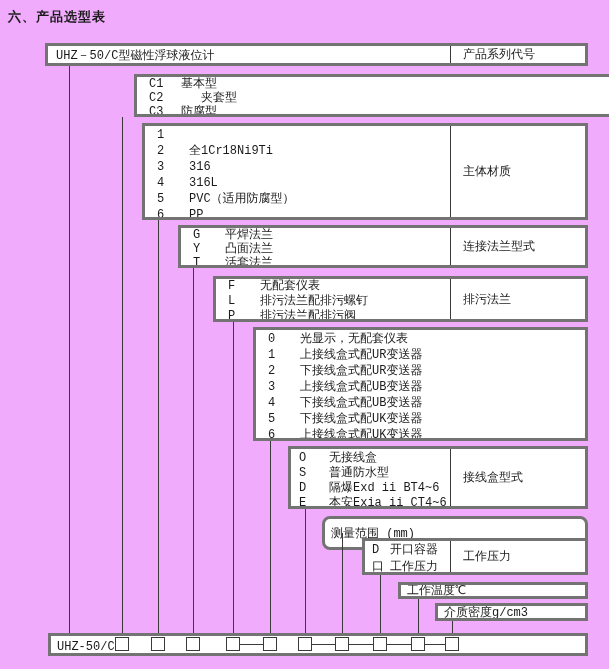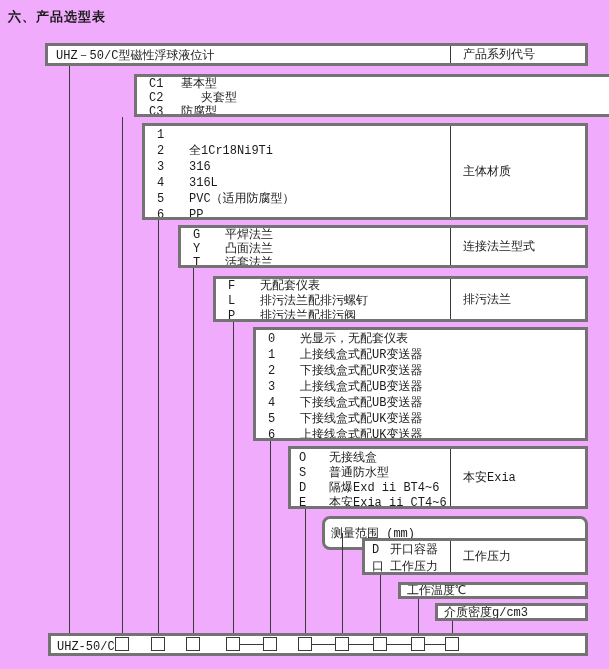--- a/index.html
+++ b/index.html
@@ -157,21 +157,21 @@
         </div>
       <div class="item" style="line-height:15px;">
           <span class="code" style="flex-basis:18px;padding-left:8px;">D</span>
           <span class="txt">隔爆Exd ii BT4~6</span>
         </div>
       <div class="item" style="line-height:15px;">
           <span class="code" style="flex-basis:18px;padding-left:8px;">E</span>
           <span class="txt">本安Exia ii CT4~6</span>
         </div>
     </div>
-    <div class="label">本安Exia</div>
+    <div class="label">接线盒型式</div>
   </div>
 
   <div class="box" style="left:322px;top:516px;width:266px;height:34px;border-radius:8px;">
     <div class="content single">测量范围 (mm)</div>
   </div>
 
   <div class="box" style="left:362px;top:538px;width:226px;height:37px;">
     <div class="content" style="padding-top:1px;">
       <div class="item" style="line-height:17px;">
           <span class="code" style="flex-basis:14px;padding-left:7px;">D</span>

